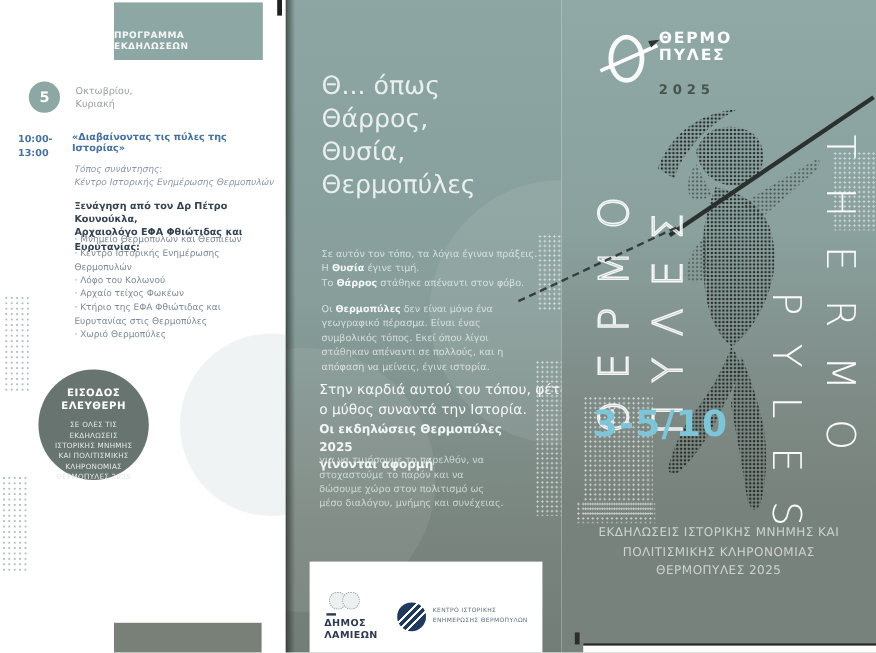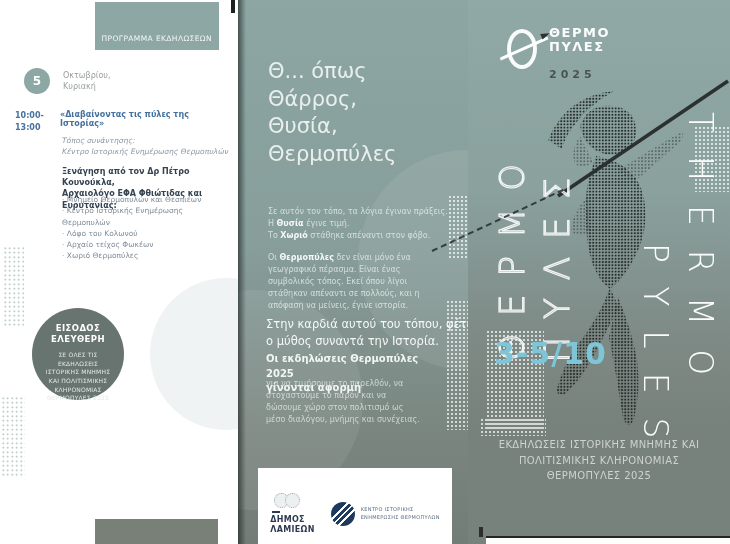--- a/index.html
+++ b/index.html
@@ -3,21 +3,21 @@
 <meta charset="utf-8">
 <style>
   * { margin:0; padding:0; box-sizing:border-box; }
   html,body { width:730px; height:544px; background:#fff; font-family:"DejaVu Sans","Liberation Sans",sans-serif; }
   #poster { position:relative; width:730px; height:544px; overflow:hidden; background:#fff; }
   .abs { position:absolute; }
 
   
   .panel-left { left:0; top:0; width:238px; height:544px; background:#fff; }
   .hdr-box { left:95px; top:2px; width:124px; height:48px; background:#8ca7a4; }
-  .hdr-box span { position:absolute; right:7px; bottom:7px; font-size:7.5px; letter-spacing:.4px; color:#f4f7f6; font-weight:400;text-align:right; }
+  .hdr-box span { position:absolute; right:7px; bottom:7px; font-size:7.5px; letter-spacing:.4px; color:#f4f7f6; font-weight:700; }
   .corner-tick { left:231px; top:0; width:4px; height:13px; background:#1d211f; }
   .date-circle { left:24px; top:68px; width:26px; height:26px; border-radius:50%; background:#8ca7a4; color:#fff; font-weight:bold; font-size:12px; display:flex; align-items:center; justify-content:center; }
   .date-txt { left:63px; top:71px; font-size:8px; color:#9a9fa0; line-height:1.35; }
   .time-col { left:15px; top:110px; width:44px; font-size:8px; font-weight:bold; color:#46719f; line-height:1.5; }
   .evt-title { left:60px; top:110px; width:170px; font-size:8px; font-weight:bold; color:#46719f; }
   .evt-desc { left:62px; top:126px; width:168px; font-size:8px; color:#53606b; }
   .evt-meet { left:62px; top:136px; width:168px; font-size:7.5px; font-style:italic; color:#8c98a5; line-height:1.4; }
   .guide { left:62px; top:166px; width:172px; font-size:8px; font-weight:bold; color:#344352; line-height:1.4; }
   .bullets { left:62px; top:194px; width:168px; font-size:7.5px; color:#7d8b98; line-height:1.5; list-style:none; }
   .bullets li::before { content:"· "; }
@@ -117,20 +117,21 @@
     <div class="abs guide">
       <div>Ξενάγηση από τον Δρ Πέτρο Κουνούκλα,</div>
       <div>Αρχαιολόγο ΕΦΑ Φθιώτιδας και Ευρυτανίας:</div>
     </div>
 
     <ul class="abs bullets">
       <li>Μνημείο Θερμοπυλών και Θεσπιέων</li>
       <li>Κέντρο Ιστορικής Ενημέρωσης Θερμοπυλών</li>
       <li>Λόφο του Κολωνού</li>
       <li>Αρχαίο τείχος Φωκέων</li>
+      <li>Κτήριο της ΕΦΑ Φθιώτιδας και Ευρυτανίας στις Θερμοπύλες</li>
       <li>Χωριό Θερμοπύλες</li>
     </ul>
 
     <div class="abs gridt lp-grid1"></div>
     <div class="abs gridt lp-grid2"></div>
     <div class="abs soft-disc"></div>
 
     <div class="abs entry-circle">
       <div class="t">
         <div>ΕΙΣΟΔΟΣ</div>
@@ -157,21 +158,21 @@
     <div class="abs mid-title">
       <div>Θ... όπως</div>
       <div>Θάρρος,</div>
       <div>Θυσία,</div>
       <div>Θερμοπύλες</div>
     </div>
 
     <div class="abs mid-p">
       <div>Σε αυτόν τον τόπο, τα λόγια έγιναν πράξεις.</div>
       <div><span>Η </span><b>Θυσία</b><span> έγινε τιμή.</span></div>
-      <div><span>Το </span><b>Χωριό</b><span> στάθηκε απέναντι στον φόβο.</span></div>
+      <div><span>Το </span><b>Θάρρος</b><span> στάθηκε απέναντι στον φόβο.</span></div>
     </div>
 
     <div class="abs mid-p mid-p2">
       <span>Οι </span><b>Θερμοπύλες</b><span> δεν είναι μόνο ένα γεωγραφικό πέρασμα. Είναι ένας συμβολικός τόπος. Εκεί όπου λίγοι στάθηκαν απέναντι σε πολλούς, και η απόφαση να μείνεις, έγινε ιστορία.</span>
     </div>
 
     <div class="abs mid-hl">
       <div>Στην καρδιά αυτού του τόπου, φέτος,</div>
       <div>ο μύθος συναντά την Ιστορία.</div>
     </div>

